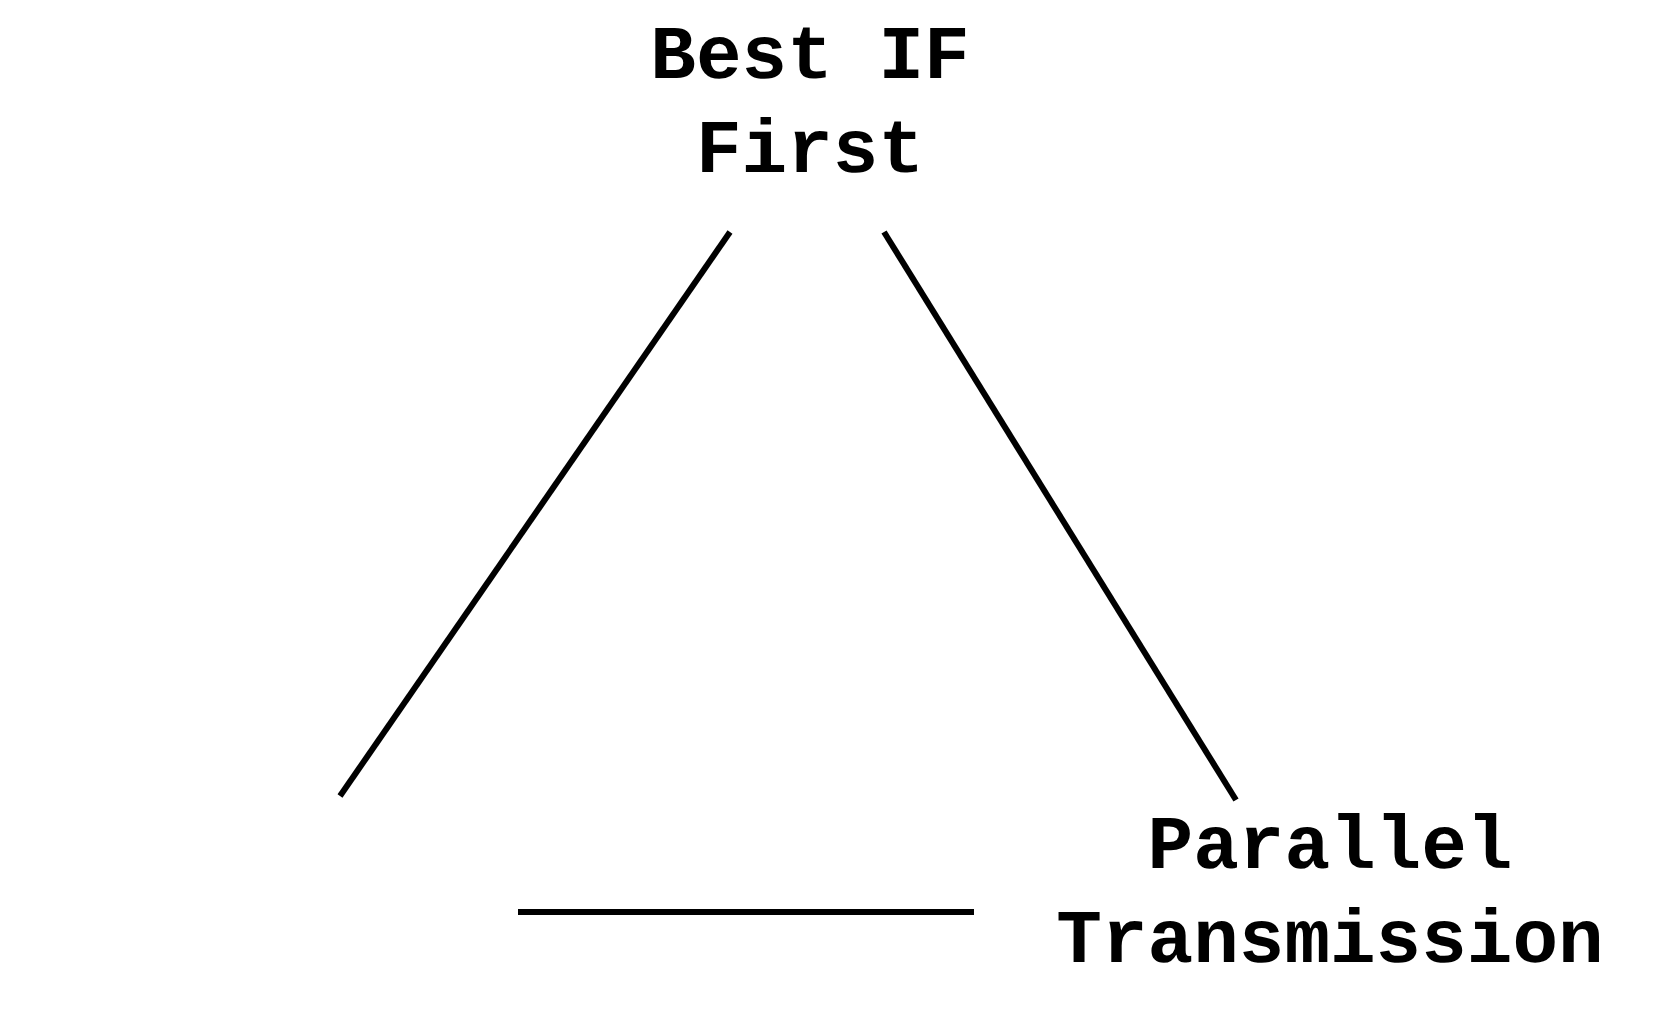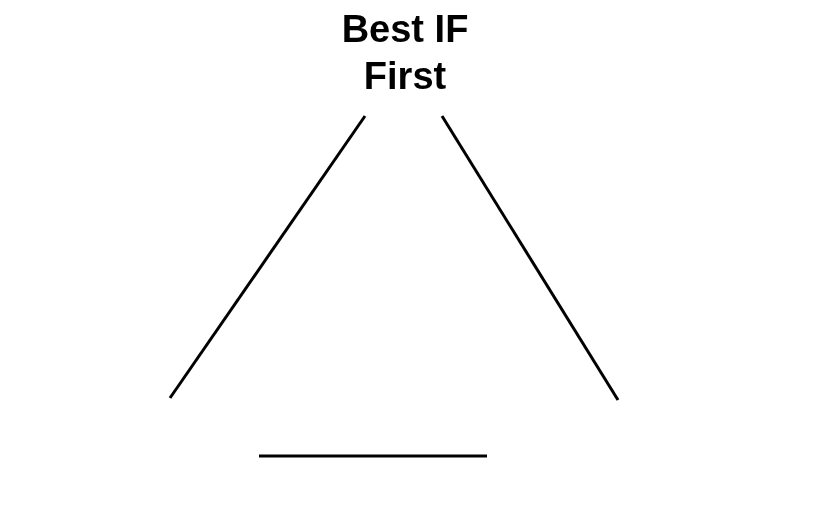--- a/index.html
+++ b/index.html
@@ -6,21 +6,21 @@
     margin: 0;
     padding: 0;
     background: #ffffff;
   }
   .canvas {
     position: relative;
     width: 832px;
     height: 516px;
     background: #ffffff;
     overflow: hidden;
-    font-family: Liberation Sans, sans-serif;
+    font-family: Liberation Mono, monospace;
   }
   .edges {
     position: absolute;
     left: 0;
     top: 0;
     width: 832px;
     height: 516px;
   }
   .edges line {
     stroke: #000000;
@@ -49,14 +49,16 @@
   <svg class="edges" viewBox="0 0 832 516" xmlns="http://www.w3.org/2000/svg">
     <line x1="365" y1="116" x2="170" y2="398" stroke="#000000"></line>
     <line x1="442" y1="116" x2="618" y2="400" stroke="#000000"></line>
     <line x1="259" y1="456" x2="487" y2="456" stroke="#000000"></line>
   </svg>
 
   <div class="node-label node-top">Best IF
 First</div>
 
 
+  <div class="node-label node-bright">Parallel
+Transmission</div>
 
 </div>
 
 </body></html>

